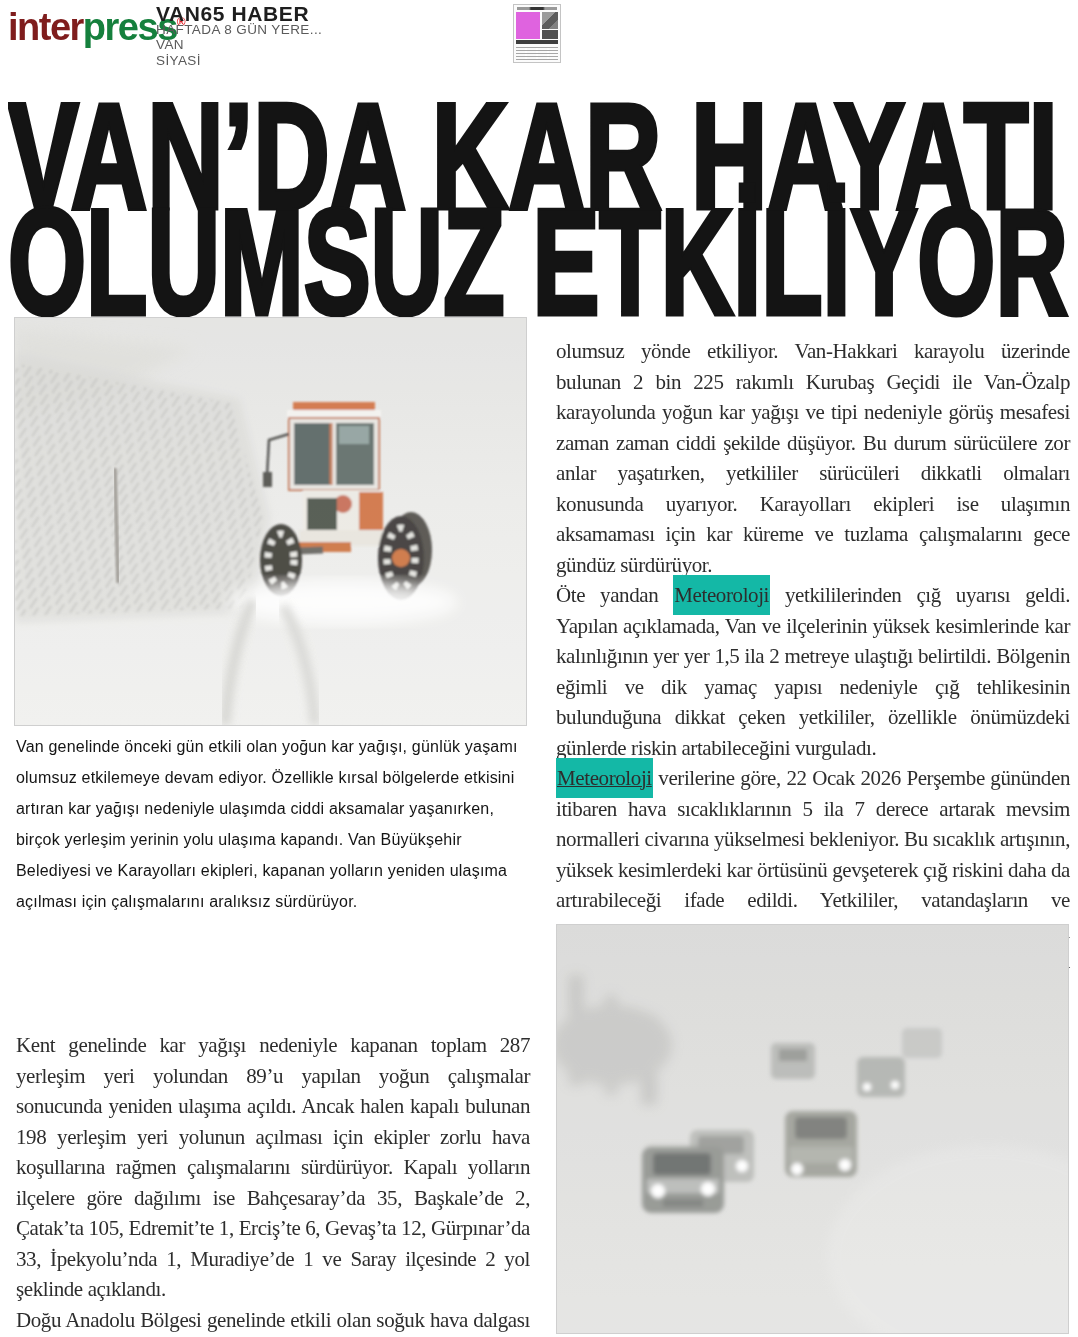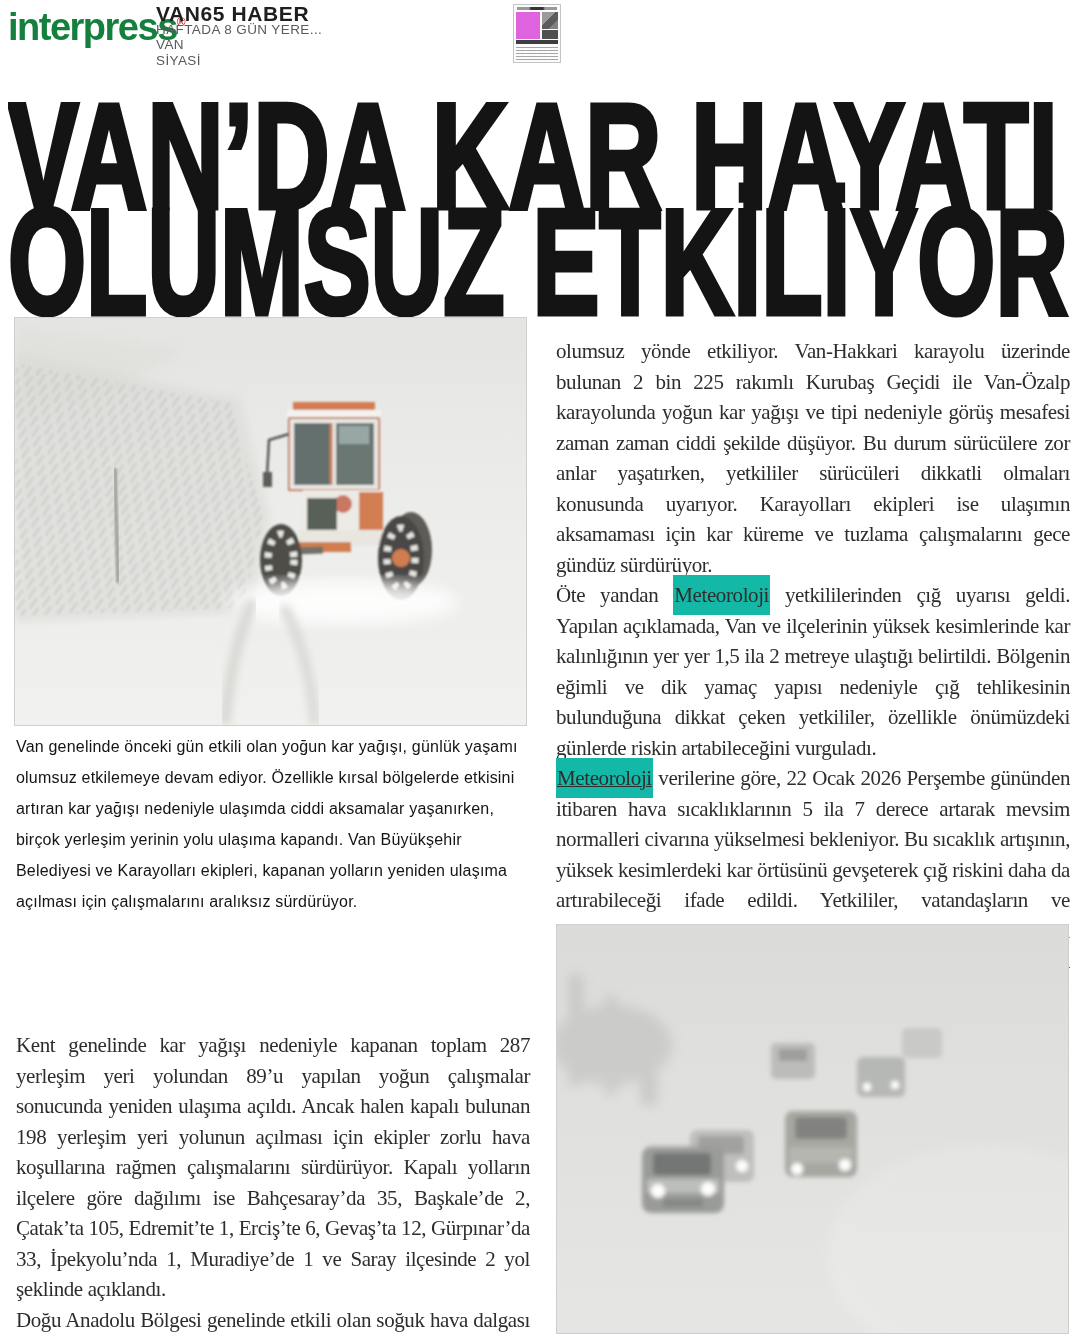--- a/index.html
+++ b/index.html
@@ -1,21 +1,21 @@
 <!DOCTYPE html>
 <html><head>
 <meta charset="utf-8">
 <style>
   html,body{margin:0;padding:0;}
   body{width:1078px;height:1337px;background:#ffffff;font-family:"Liberation Sans",sans-serif;position:relative;overflow:hidden;}
   .page{position:absolute;left:0;top:0;width:1078px;height:1337px;background:#fff;overflow:hidden;}
 
   
   .logo{position:absolute;left:8px;top:2px;font-size:38px;font-weight:bold;letter-spacing:-1.5px;line-height:40px;}
-  .logo .p1{color:#15803d;margin-top:16px;}
+  .logo .p1{color:#7f1d1d;margin-top:16px;}
   .logo .p2{color:#15803d;text-align:right;}
   .logo sup{font-size:12px;color:#e21f26;vertical-align:super;letter-spacing:0;}
   .source{position:absolute;left:156px;top:6px;font-size:13.5px;line-height:15.5px;color:#5a5a5a;letter-spacing:.4px;white-space:nowrap;}
   .source .title{font-size:21px;font-weight:bold;color:#1e1e1e;letter-spacing:.6px;}
   .meta{position:absolute;left:383px;top:7px;font-size:14.5px;line-height:16.5px;color:#4f4f4f;white-space:nowrap;}
   .meta .lbl{display:inline-block;width:54px;}
   
   .thumb{position:absolute;left:513px;top:4px;width:46px;height:57px;background:#fbfbfb;border:1px solid #c4c4c4;}
   .thumb .t-top{position:absolute;left:3px;top:2px;right:3px;height:3px;background:linear-gradient(to right,#999 0 30%,#333 35% 65%,#999 70% 100%);}
   .thumb .t-mag{position:absolute;left:2px;top:7px;width:24px;height:27px;background:#df63df;}

